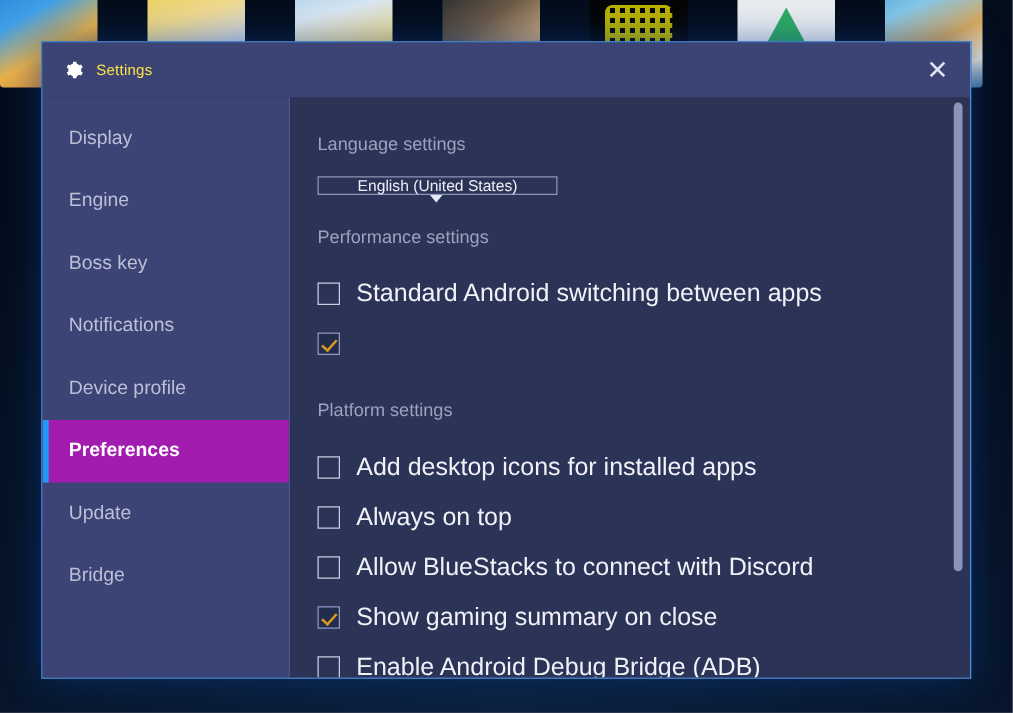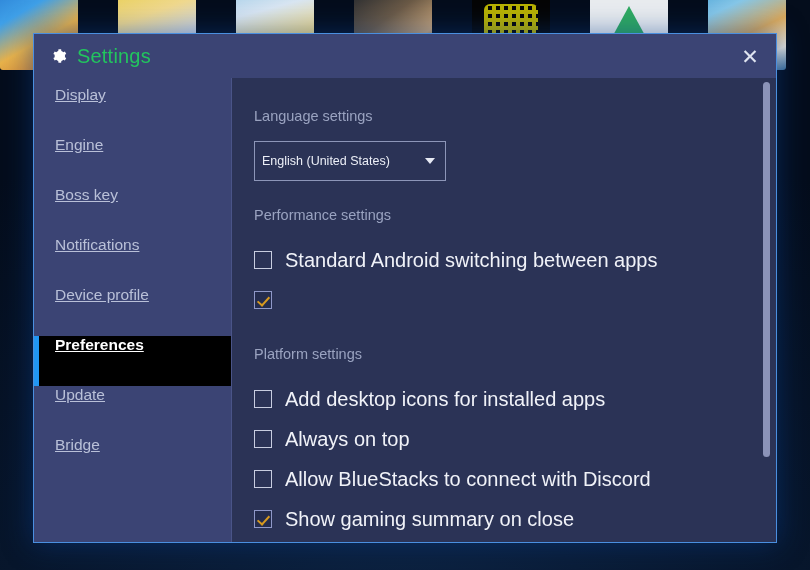--- a/index.html
+++ b/index.html
@@ -104,22 +104,22 @@
     padding: 0 14px 0 17px;
     position: relative;
   }
   #gear-icon {
     width: 16px; height: 16px;
     margin-right: 10px;
     flex: 0 0 16px;
     display: block;
   }
   #dialog-title {
-    font-size: 20px;
-    color: #22c55e;
+    font-size: 12px;
+    color: #fde047;
     letter-spacing: .2px;
   }
   #close-btn {
     position: absolute;
     right: 10px;
     top: 7px;
     width: 32px;
     height: 30px;
     display: flex;
     align-items: center;
@@ -142,30 +142,29 @@
     width: 198px;
     flex: 0 0 198px;
     background: #3b4474;
     border-right: 1px solid #4a5488;
     padding-top: 8px;
     position: relative;
   }
   .nav-item {
     height: 50px;
     display: flex;
-    align-items: flex-start;
+    align-items: center;
     padding-left: 21px;
     font-size: 15.5px;
     color: #b9c0d8;
     cursor: pointer;
     position: relative;
-    text-decoration: underline;
   }
   .nav-item.active {
-    background: #000000;
+    background: #a21caf;
     color: #ffffff;
     font-weight: bold;
   }
   .nav-item.active::before {
     content: "";
     position: absolute;
     left: 0; top: 0; bottom: 0;
     width: 5px;
     background: #2196f3;
   }
@@ -186,28 +185,29 @@
   }
   .section-title {
     font-size: 14.5px;
     color: #9aa3c0;
     margin-bottom: 17px;
   }
   .section + .section { margin-top: 26px; }
 
   .dropdown {
     width: 192px;
-    height: 40px;
+    height: 15px;
     border: 1px solid #8d96b8;
     background: #2b3356;
     display: flex;
     align-items: center;
     padding: 0 7px;
     cursor: pointer;
     position: relative;
+    flex-direction: column;
   }
   .dropdown-value {
     font-size: 12.5px;
     color: #eceff7;
     flex: 1;
     white-space: nowrap;
   }
   .caret {
     width: 0; height: 0;
     border-left: 5px solid transparent;

